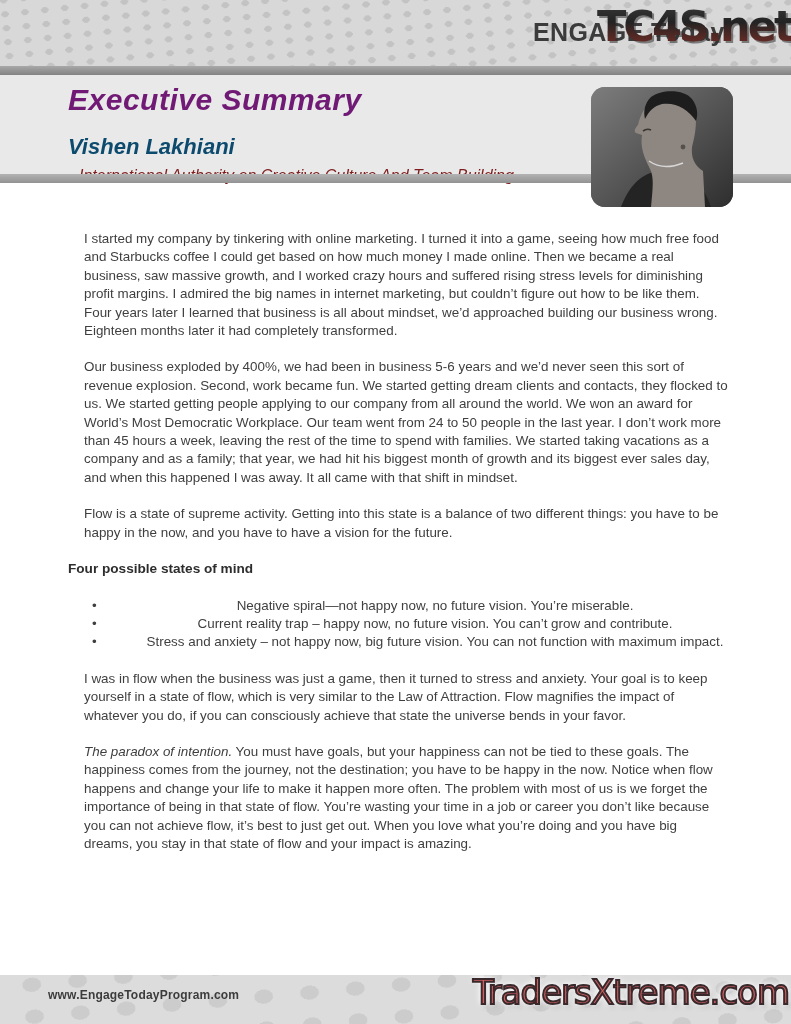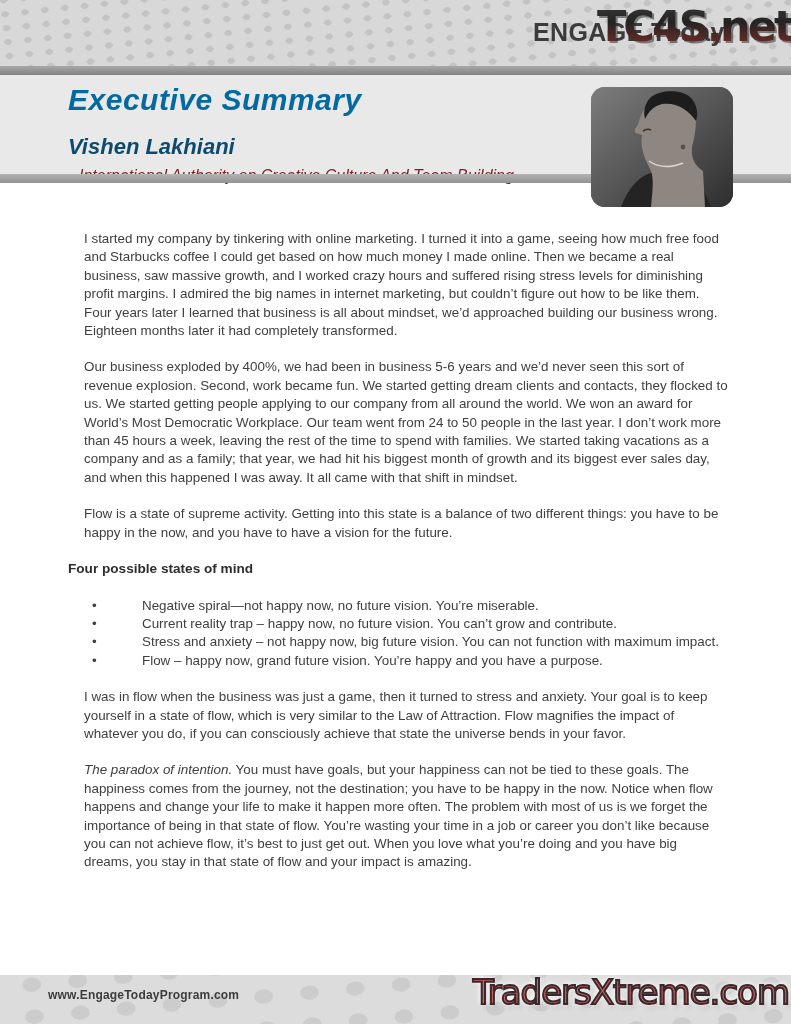--- a/index.html
+++ b/index.html
@@ -27,41 +27,41 @@
     -webkit-background-clip:text; background-clip:text; color:transparent;
     filter:drop-shadow(2px 2px 0 rgba(45,45,45,0.55));
     white-space:nowrap;
   }
 
   
   .bar-top { position:absolute; left:0; top:66px; width:791px; height:9px; background:linear-gradient(#a8a8a8,#828282); }
   .title-band { position:absolute; left:0; top:75px; width:791px; height:99px; background:#e9e9e9; padding:8px 0 0 68px; }
   .bar-mid { position:absolute; left:0; top:174px; width:791px; height:9px; background:linear-gradient(#b3b3b3,#929292); }
 
-  .doc-title  { margin:0; font-style:italic; font-weight:bold; font-size:30px; color:#0369a1; letter-spacing:0.5px; }
+  .doc-title  { margin:0; font-style:italic; font-weight:bold; font-size:30px; color:#701a75; letter-spacing:0.5px; }
   .doc-author { margin:17px 0 0; font-style:italic; font-weight:bold; font-size:22px; color:#0c4a6e; }
   .doc-subtitle { margin:7px 11px 0; font-style:italic; font-size:16px; color:#7f1d1d; }
 
   
   .photo {
     position:absolute; left:591px; top:87px; width:142px; height:120px; z-index:5;
     border-radius:14px; overflow:hidden;
     background:linear-gradient(135deg,#7b7b7b 0%, #555555 45%, #303030 100%);
   }
   .photo svg { display:block; width:100%; height:100%; }
 
   
   .content {
     position:absolute; left:68px; top:230px; width:676px;
     color:#3f3f3f; font-size:13.4px; line-height:18.4px;
   }
   .content p, .content ul { margin:0 16px 18px; }
   .body-head { margin:0 0 18px; font-size:13.6px; font-weight:bold; color:#2d2d2d; }
   .content ul { list-style:none; padding:0; }
-  .content li { position:relative; padding-left:58px; }
+  .content li { position:relative; padding-left:58px;text-align:center; }
   .content li::before { content:"\2022"; position:absolute; left:8px; color:#3f3f3f; }
   .lead-italic { font-style:italic; }
 
   
   .wm-center {
     position:absolute; left:247px; top:480px; z-index:20;
     font-family:"DejaVu Serif", serif; font-weight:bold; font-size:43px; letter-spacing:2px;
     color:#c32427; -webkit-text-stroke:2px #ffffff;
     text-shadow:0 0 4px rgba(255,255,255,0.95), 3px 4px 3px rgba(105,105,105,0.55);
     white-space:nowrap;
@@ -128,21 +128,20 @@
 
   <div class="content">
     <p>I started my company by tinkering with online marketing. I turned it into a game, seeing how much free food and Starbucks coffee I could get based on how much money I made online. Then we became a real business, saw massive growth, and I worked crazy hours and suffered rising stress levels for diminishing profit margins. I admired the big names in internet marketing, but couldn’t figure out how to be like them. Four years later I learned that business is all about mindset, we’d approached building our business wrong. Eighteen months later it had completely transformed.</p>
     <p>Our business exploded by 400%, we had been in business 5-6 years and we’d never seen this sort of revenue explosion. Second, work became fun. We started getting dream clients and contacts, they flocked to us. We started getting people applying to our company from all around the world. We won an award for World’s Most Democratic Workplace. Our team went from 24 to 50 people in the last year. I don’t work more than 45 hours a week, leaving the rest of the time to spend with families. We started taking vacations as a company and as a family; that year, we had hit his biggest month of growth and its biggest ever sales day, and when this happened I was away. It all came with that shift in mindset.</p>
     <p>Flow is a state of supreme activity. Getting into this state is a balance of two different things: you have to be happy in the now, and you have to have a vision for the future.</p>
     <h3 class="body-head">Four possible states of mind</h3>
     <ul>
       <li>Negative spiral—not happy now, no future vision. You’re miserable.</li>
       <li>Current reality trap – happy now, no future vision. You can’t grow and contribute.</li>
       <li>Stress and anxiety – not happy now, big future vision. You can not function with maximum impact.</li>
-      <li>Flow – happy now, grand future vision. You’re happy and you have a purpose.</li>
     </ul>
     <p>I was in flow when the business was just a game, then it turned to stress and anxiety. Your goal is to keep yourself in a state of flow, which is very similar to the Law of Attraction. Flow magnifies the impact of whatever you do, if you can consciously achieve that state the universe bends in your favor.</p>
     <p><span class="lead-italic">The paradox of intention.</span><span> You must have goals, but your happiness can not be tied to these goals. The happiness comes from the journey, not the destination; you have to be happy in the now. Notice when flow happens and change your life to make it happen more often. The problem with most of us is we forget the importance of being in that state of flow. You’re wasting your time in a job or career you don’t like because you can not achieve flow, it’s best to just get out. When you love what you’re doing and you have big dreams, you stay in that state of flow and your impact is amazing.</span></p>
   </div>
 
 
   <div class="band-footer">
     <div class="dots"></div>
   </div>
   <div class="footer-site">www.EngageTodayProgram.com</div>

